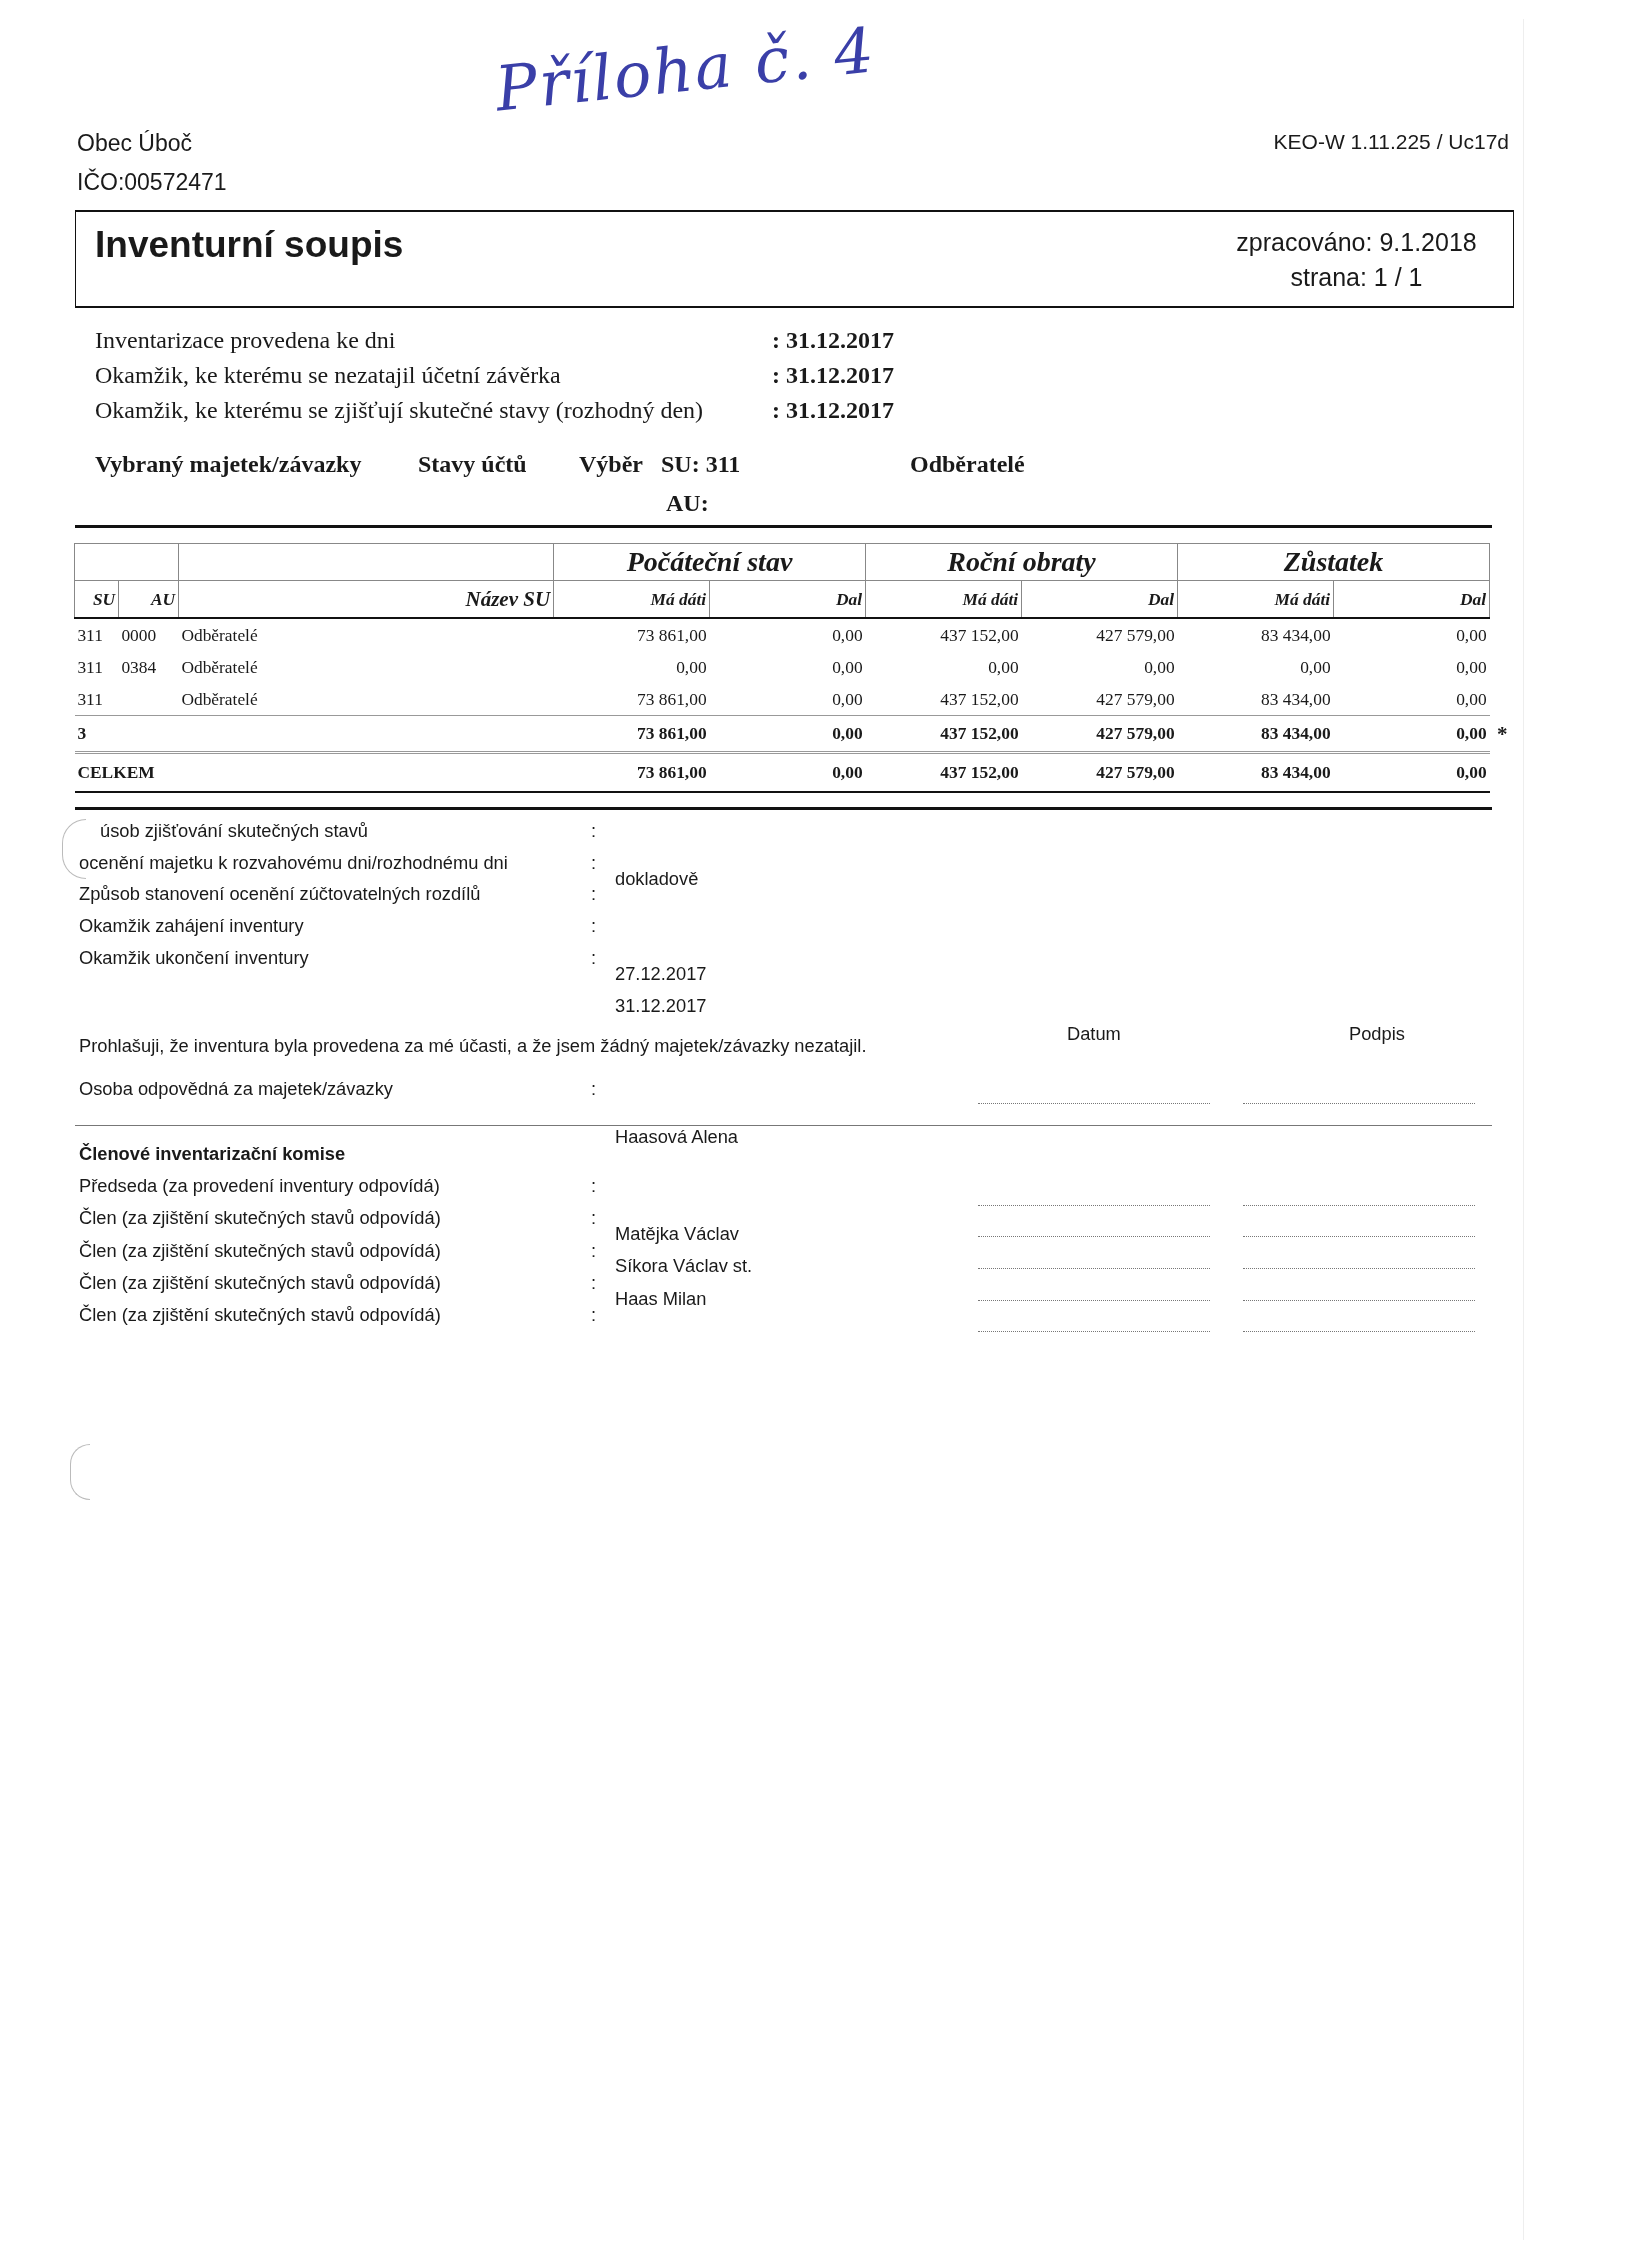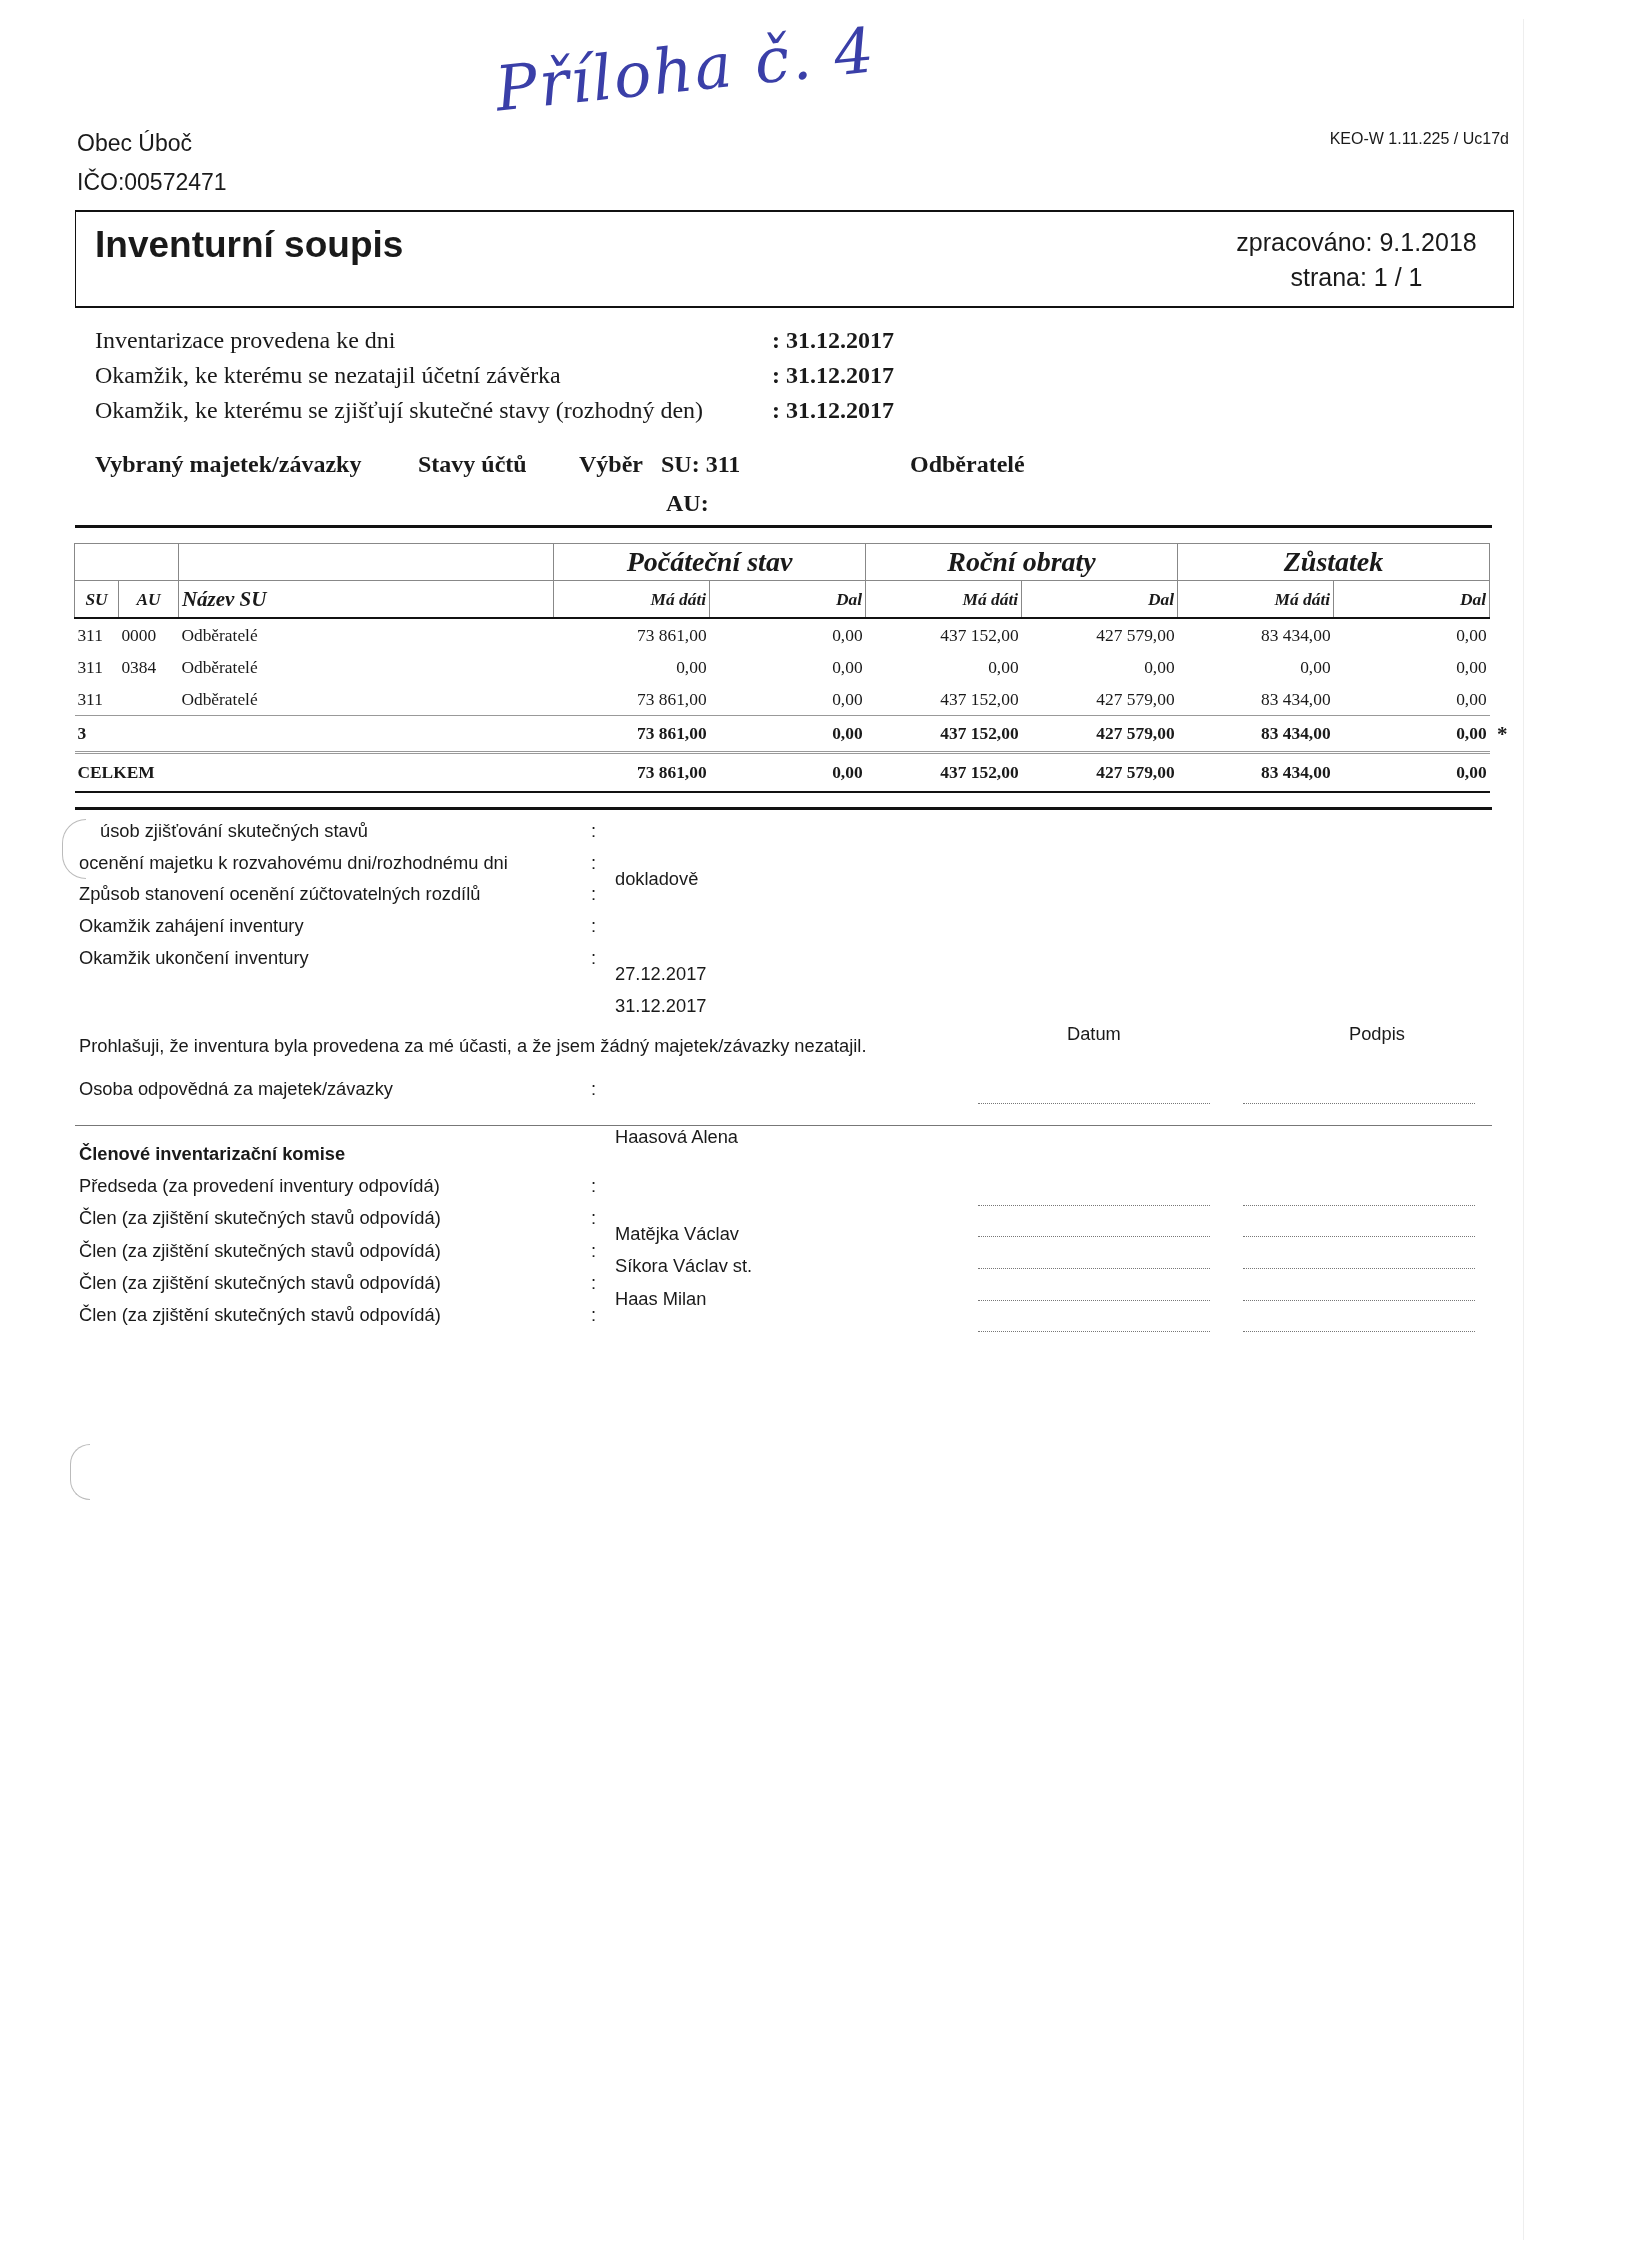--- a/index.html
+++ b/index.html
@@ -5,21 +5,21 @@
   html, body { margin: 0; padding: 0; background: #fff; }
   body { width: 1641px; height: 2257px; position: relative; overflow: hidden; color: #1a1a1a; }
   .abs { position: absolute; white-space: nowrap; }
   .sans { font-family: "Liberation Sans", sans-serif; }
   .serif { font-family: "Liberation Serif", serif; }
 
   .handwriting { left: 492px; top: 53px; font-family: "DejaVu Serif", serif; font-style: italic; font-size: 62px; color: #3a3fa8; transform: rotate(-6deg); transform-origin: left top; letter-spacing: 1.9px; }
 
   .org { left: 77px; top: 130px; font-size: 23px; }
   .ico { left: 77px; top: 169px; font-size: 23px; }
-  .version { right: 132px; top: 130px; font-size: 16px; }
+  .version { right: 132px; top: 130px; font-size: 21px; }
 
   .title-box { left: 75px; top: 210px; width: 1439px; height: 98px; border: 1.9px solid #111; border-top-width: 2.9px; border-bottom-width: 2.9px; box-sizing: border-box; }
   .title { left: 95px; top: 224px; font-size: 37px; font-weight: bold; }
   .processed { left: 1226px; top: 228px; font-size: 25px; width: 261px; text-align: center; }
   .page { left: 1226px; top: 263px; font-size: 25px; width: 261px; text-align: center; }
 
   .info-row { font-size: 24px; font-weight: normal; left: 95px; }
   .info-val { font-size: 24px; font-weight: bold; left: 772px; }
 
   .sel { font-size: 24px; font-weight: bold; top: 451px; }
@@ -28,21 +28,21 @@
   .rule-thin { position: absolute; left: 75px; width: 1417px; height: 1px; background: #777; }
 
   table.inv { position: absolute; left: 74px; top: 543px; border-collapse: collapse; font-family: "Liberation Serif", serif; table-layout: fixed; }
   table.inv th, table.inv td { padding: 0 2.9px; font-size: 17.4px; }
   table.inv th { font-style: italic; font-weight: bold; height: 36px; border: 1px solid #888; }
   table.inv th.grp { font-size: 28px; text-align: center; }
   table.inv th.sub { text-align: right; }
   table.inv th.lft { text-align: left; }
   table.inv th.ctr { text-align: center; }
   table.inv th.big { font-size: 21px; }
-  table.inv thead tr.sub-row th { border-bottom: 2.9px solid #111; }
+  table.inv thead tr.sub-row th { border-bottom: 2.9px solid #111; text-align: right; }
   table.inv td { height: 32px; text-align: right; }
   table.inv td.l { text-align: left; }
   table.inv tr.sum td { font-weight: bold; border-top: 1.9px solid #999; height: 35px; }
   table.inv tr.total td { font-weight: bold; border-top: 3.9px double #999; height: 37px; border-bottom: 2.9px solid #111; margin-left: 40px; }
   .star { position: absolute; left: 1497px; top: 722px; font-family: "Liberation Serif", serif; font-weight: bold; font-size: 21px; }
 
   .m-label { left: 79px; font-size: 18.3px; }
   .m-colon { left: 591px; font-size: 18.3px; }
   .m-val { left: 615px; font-size: 18.3px; margin-top: 48px; }
   .sig-head { font-size: 18.3px; top: 1023px; }

